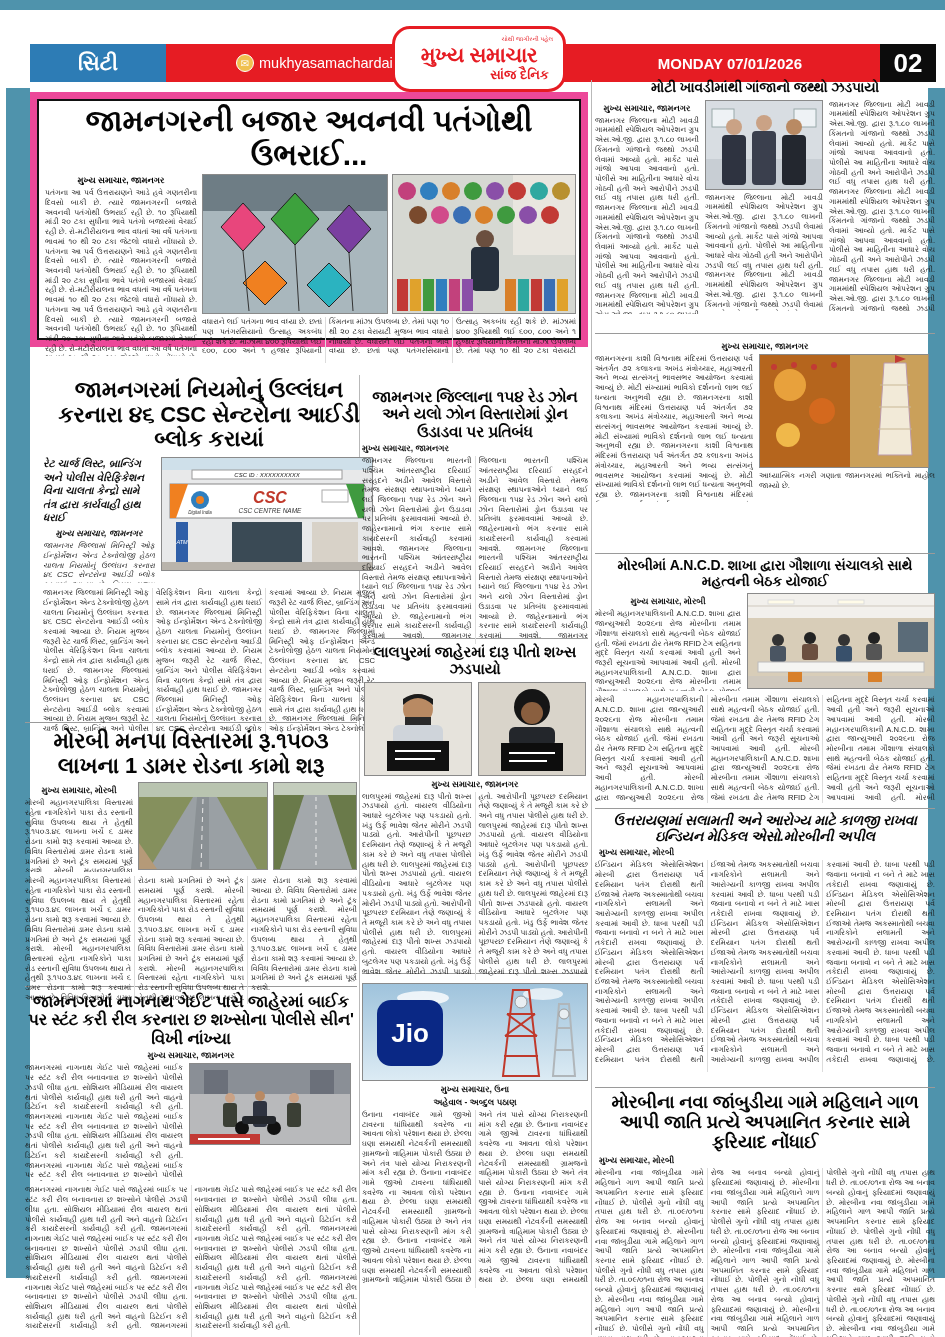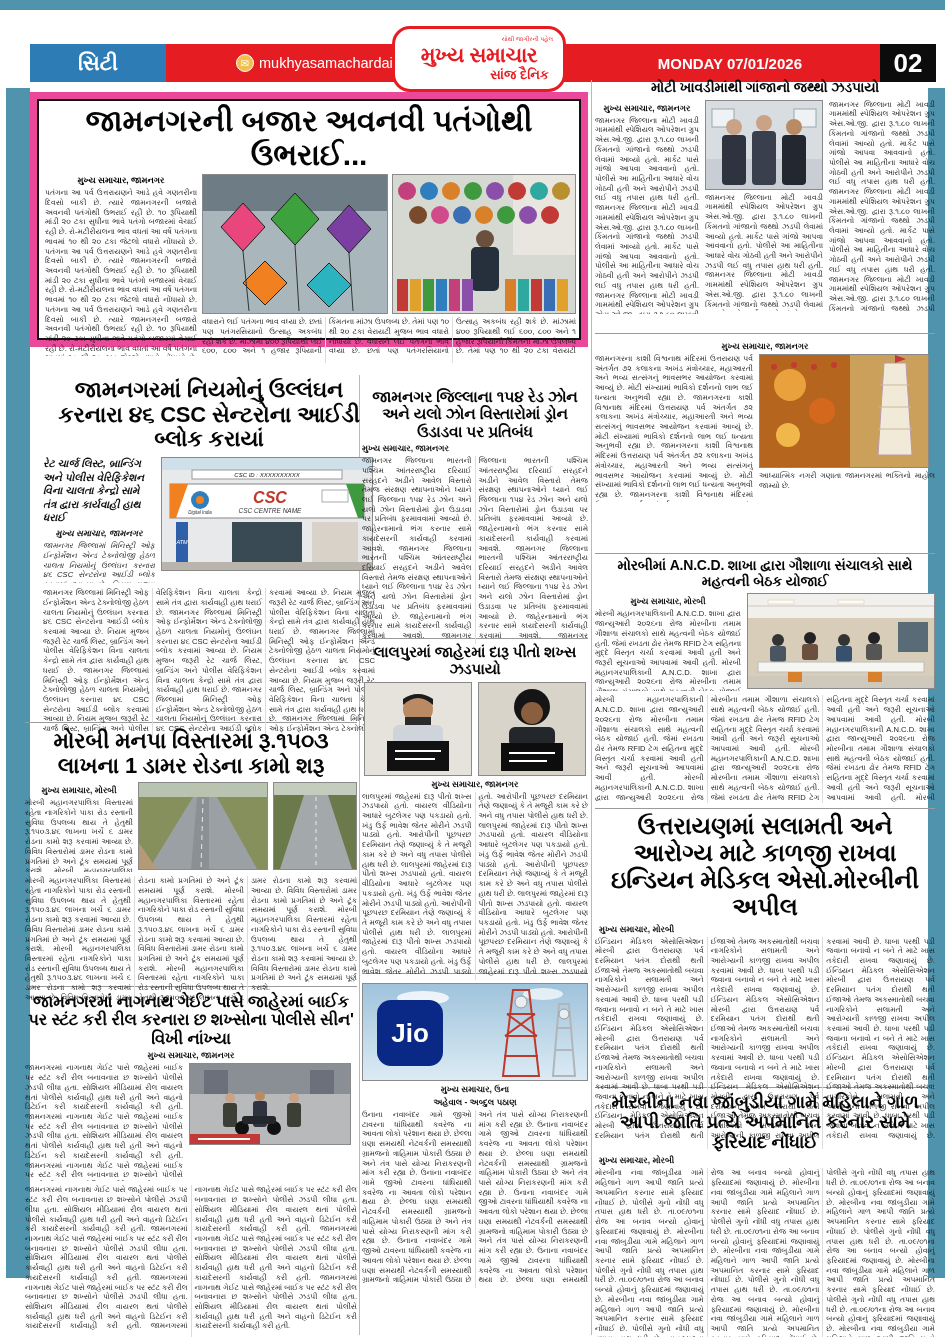--- a/index.html
+++ b/index.html
@@ -332,21 +332,21 @@
         <rect x="22" y="60" width="62" height="28" fill="#0d0d0d"></rect>
         <line x1="30" y1="70" x2="76" y2="70" stroke="#fff" stroke-width="2"></line>
         <line x1="30" y1="78" x2="68" y2="78" stroke="#fff" stroke-width="2"></line>
       </svg>
     </div>
     <div class="byline">મુખ્ય સમાચાર, જામનગર</div>
     <div class="body cols2" style="height:188px;">લાલપુરમાં જાહેરમાં દારૂ પીતો શખ્સ ઝડપાયો હતો. વાયરલ વીડિયોના આધારે બુટલેગર પણ પકડાયો હતો. ખંડુ ઉર્ફે ભાવેશ જેતર મોરીને ઝડપી પાડ્યો હતો. આરોપીની પૂછપરછ દરમિયાન તેણે જણાવ્યું કે તે મજૂરી કામ કરે છે અને વધુ તપાસ પોલીસે હાથ ધરી છે. લાલપુરમાં જાહેરમાં દારૂ પીતો શખ્સ ઝડપાયો હતો. વાયરલ વીડિયોના આધારે બુટલેગર પણ પકડાયો હતો. ખંડુ ઉર્ફે ભાવેશ જેતર મોરીને ઝડપી પાડ્યો હતો. આરોપીની પૂછપરછ દરમિયાન તેણે જણાવ્યું કે તે મજૂરી કામ કરે છે અને વધુ તપાસ પોલીસે હાથ ધરી છે. લાલપુરમાં જાહેરમાં દારૂ પીતો શખ્સ ઝડપાયો હતો. વાયરલ વીડિયોના આધારે બુટલેગર પણ પકડાયો હતો. ખંડુ ઉર્ફે ભાવેશ જેતર મોરીને ઝડપી પાડ્યો હતો. આરોપીની પૂછપરછ દરમિયાન તેણે જણાવ્યું કે તે મજૂરી કામ કરે છે અને વધુ તપાસ પોલીસે હાથ ધરી છે. લાલપુરમાં જાહેરમાં દારૂ પીતો શખ્સ ઝડપાયો હતો. વાયરલ વીડિયોના આધારે બુટલેગર પણ પકડાયો હતો. ખંડુ ઉર્ફે ભાવેશ જેતર મોરીને ઝડપી પાડ્યો હતો. આરોપીની પૂછપરછ દરમિયાન તેણે જણાવ્યું કે તે મજૂરી કામ કરે છે અને વધુ તપાસ પોલીસે હાથ ધરી છે. લાલપુરમાં જાહેરમાં દારૂ પીતો શખ્સ ઝડપાયો હતો. વાયરલ વીડિયોના આધારે બુટલેગર પણ પકડાયો હતો. ખંડુ ઉર્ફે ભાવેશ જેતર મોરીને ઝડપી પાડ્યો હતો. આરોપીની પૂછપરછ દરમિયાન તેણે જણાવ્યું કે તે મજૂરી કામ કરે છે અને વધુ તપાસ પોલીસે હાથ ધરી છે. લાલપુરમાં જાહેરમાં દારૂ પીતો શખ્સ ઝડપાયો હતો. વાયરલ વીડિયોના આધારે બુટલેગર પણ પકડાયો હતો. ખંડુ ઉર્ફે ભાવેશ જેતર મોરીને ઝડપી પાડ્યો હતો. આરોપીની પૂછપરછ દરમિયાન તેણે જણાવ્યું કે તે મજૂરી કામ કરે છે અને વધુ તપાસ પોલીસે હાથ ધરી છે.</div>
   </div>
 
   <div class="art" style="left:595px;top:813px;width:340px;height:270px;">
-    <div class="hl" style="font-size:24px;">ઉત્તરાયણમાં સલામતી અને આરોગ્ય માટે કાળજી રાખવા ઇન્ડિયન મેડિકલ એસો.મોરબીની અપીલ</div>
+    <div class="hl" style="font-size:14px;font-style:italic;">ઉત્તરાયણમાં સલામતી અને આરોગ્ય માટે કાળજી રાખવા ઇન્ડિયન મેડિકલ એસો.મોરબીની અપીલ</div>
     <div class="byline" style="text-align:left;margin-left:4px;">મુખ્ય સમાચાર, મોરબી</div>
     <div class="body cols3" style="height:212px;">ઈન્ડિયન મેડિકલ એસોસિએશન મોરબી દ્વારા ઉત્તરાયણ પર્વ દરમિયાન પતંગ દોરાથી થતી ઈજાઓ તેમજ અકસ્માતોથી બચવા નાગરિકોને સલામતી અને આરોગ્યની કાળજી રાખવા અપીલ કરવામાં આવી છે. ધાબા પરથી પડી જવાના બનાવો ન બને તે માટે ખાસ તકેદારી રાખવા જણાવાયું છે. ઈન્ડિયન મેડિકલ એસોસિએશન મોરબી દ્વારા ઉત્તરાયણ પર્વ દરમિયાન પતંગ દોરાથી થતી ઈજાઓ તેમજ અકસ્માતોથી બચવા નાગરિકોને સલામતી અને આરોગ્યની કાળજી રાખવા અપીલ કરવામાં આવી છે. ધાબા પરથી પડી જવાના બનાવો ન બને તે માટે ખાસ તકેદારી રાખવા જણાવાયું છે. ઈન્ડિયન મેડિકલ એસોસિએશન મોરબી દ્વારા ઉત્તરાયણ પર્વ દરમિયાન પતંગ દોરાથી થતી ઈજાઓ તેમજ અકસ્માતોથી બચવા નાગરિકોને સલામતી અને આરોગ્યની કાળજી રાખવા અપીલ કરવામાં આવી છે. ધાબા પરથી પડી જવાના બનાવો ન બને તે માટે ખાસ તકેદારી રાખવા જણાવાયું છે. ઈન્ડિયન મેડિકલ એસોસિએશન મોરબી દ્વારા ઉત્તરાયણ પર્વ દરમિયાન પતંગ દોરાથી થતી ઈજાઓ તેમજ અકસ્માતોથી બચવા નાગરિકોને સલામતી અને આરોગ્યની કાળજી રાખવા અપીલ કરવામાં આવી છે. ધાબા પરથી પડી જવાના બનાવો ન બને તે માટે ખાસ તકેદારી રાખવા જણાવાયું છે. ઈન્ડિયન મેડિકલ એસોસિએશન મોરબી દ્વારા ઉત્તરાયણ પર્વ દરમિયાન પતંગ દોરાથી થતી ઈજાઓ તેમજ અકસ્માતોથી બચવા નાગરિકોને સલામતી અને આરોગ્યની કાળજી રાખવા અપીલ કરવામાં આવી છે. ધાબા પરથી પડી જવાના બનાવો ન બને તે માટે ખાસ તકેદારી રાખવા જણાવાયું છે. ઈન્ડિયન મેડિકલ એસોસિએશન મોરબી દ્વારા ઉત્તરાયણ પર્વ દરમિયાન પતંગ દોરાથી થતી ઈજાઓ તેમજ અકસ્માતોથી બચવા નાગરિકોને સલામતી અને આરોગ્યની કાળજી રાખવા અપીલ કરવામાં આવી છે. ધાબા પરથી પડી જવાના બનાવો ન બને તે માટે ખાસ તકેદારી રાખવા જણાવાયું છે. ઈન્ડિયન મેડિકલ એસોસિએશન મોરબી દ્વારા ઉત્તરાયણ પર્વ દરમિયાન પતંગ દોરાથી થતી ઈજાઓ તેમજ અકસ્માતોથી બચવા નાગરિકોને સલામતી અને આરોગ્યની કાળજી રાખવા અપીલ કરવામાં આવી છે. ધાબા પરથી પડી જવાના બનાવો ન બને તે માટે ખાસ તકેદારી રાખવા જણાવાયું છે. ઈન્ડિયન મેડિકલ એસોસિએશન મોરબી દ્વારા ઉત્તરાયણ પર્વ દરમિયાન પતંગ દોરાથી થતી ઈજાઓ તેમજ અકસ્માતોથી બચવા નાગરિકોને સલામતી અને આરોગ્યની કાળજી રાખવા અપીલ કરવામાં આવી છે. ધાબા પરથી પડી જવાના બનાવો ન બને તે માટે ખાસ તકેદારી રાખવા જણાવાયું છે. ઈન્ડિયન મેડિકલ એસોસિએશન મોરબી દ્વારા ઉત્તરાયણ પર્વ દરમિયાન પતંગ દોરાથી થતી ઈજાઓ તેમજ અકસ્માતોથી બચવા નાગરિકોને સલામતી અને આરોગ્યની કાળજી રાખવા અપીલ કરવામાં આવી છે. ધાબા પરથી પડી જવાના બનાવો ન બને તે માટે ખાસ તકેદારી રાખવા જણાવાયું છે. ઈન્ડિયન મેડિકલ એસોસિએશન મોરબી દ્વારા ઉત્તરાયણ પર્વ દરમિયાન પતંગ દોરાથી થતી ઈજાઓ તેમજ અકસ્માતોથી બચવા નાગરિકોને સલામતી અને આરોગ્યની કાળજી રાખવા અપીલ કરવામાં આવી છે. ધાબા પરથી પડી જવાના બનાવો ન બને તે માટે ખાસ તકેદારી રાખવા જણાવાયું છે.</div>
   </div>
 
   <div class="art" style="left:25px;top:992px;width:332px;height:340px;">
     <div class="hl" style="font-size:16.5px;">જામનગરમાં નાગનાથ ગેઈટ પાસે જાહેરમાં બાઈક પર સ્ટંટ કરી રીલ કરનારા છ શખ્સોના પોલીસે સીન' વિખી નાંખ્યા</div>
     <div class="byline">મુખ્ય સમાચાર, જામનગર</div>
     <div style="display:flex;gap:6px;">
       <div class="body" style="width:158px;height:118px;flex:none;">જામનગરમાં નાગનાથ ગેઈટ પાસે જાહેરમાં બાઈક પર સ્ટંટ કરી રીલ બનાવનારા છ શખ્સોને પોલીસે ઝડપી લીધા હતા. સોશિયલ મીડિયામાં રીલ વાયરલ થતાં પોલીસે કાર્યવાહી હાથ ધરી હતી અને વાહનો ડિટેઈન કરી કાયદેસરની કાર્યવાહી કરી હતી. જામનગરમાં નાગનાથ ગેઈટ પાસે જાહેરમાં બાઈક પર સ્ટંટ કરી રીલ બનાવનારા છ શખ્સોને પોલીસે ઝડપી લીધા હતા. સોશિયલ મીડિયામાં રીલ વાયરલ થતાં પોલીસે કાર્યવાહી હાથ ધરી હતી અને વાહનો ડિટેઈન કરી કાયદેસરની કાર્યવાહી કરી હતી. જામનગરમાં નાગનાથ ગેઈટ પાસે જાહેરમાં બાઈક પર સ્ટંટ કરી રીલ બનાવનારા છ શખ્સોને પોલીસે ઝડપી લીધા હતા. સોશિયલ મીડિયામાં રીલ વાયરલ થતાં પોલીસે કાર્યવાહી હાથ ધરી હતી અને વાહનો ડિટેઈન કરી કાયદેસરની કાર્યવાહી કરી હતી.</div>
       <svg class="ph" width="160" height="80" viewBox="0 0 160 80">

